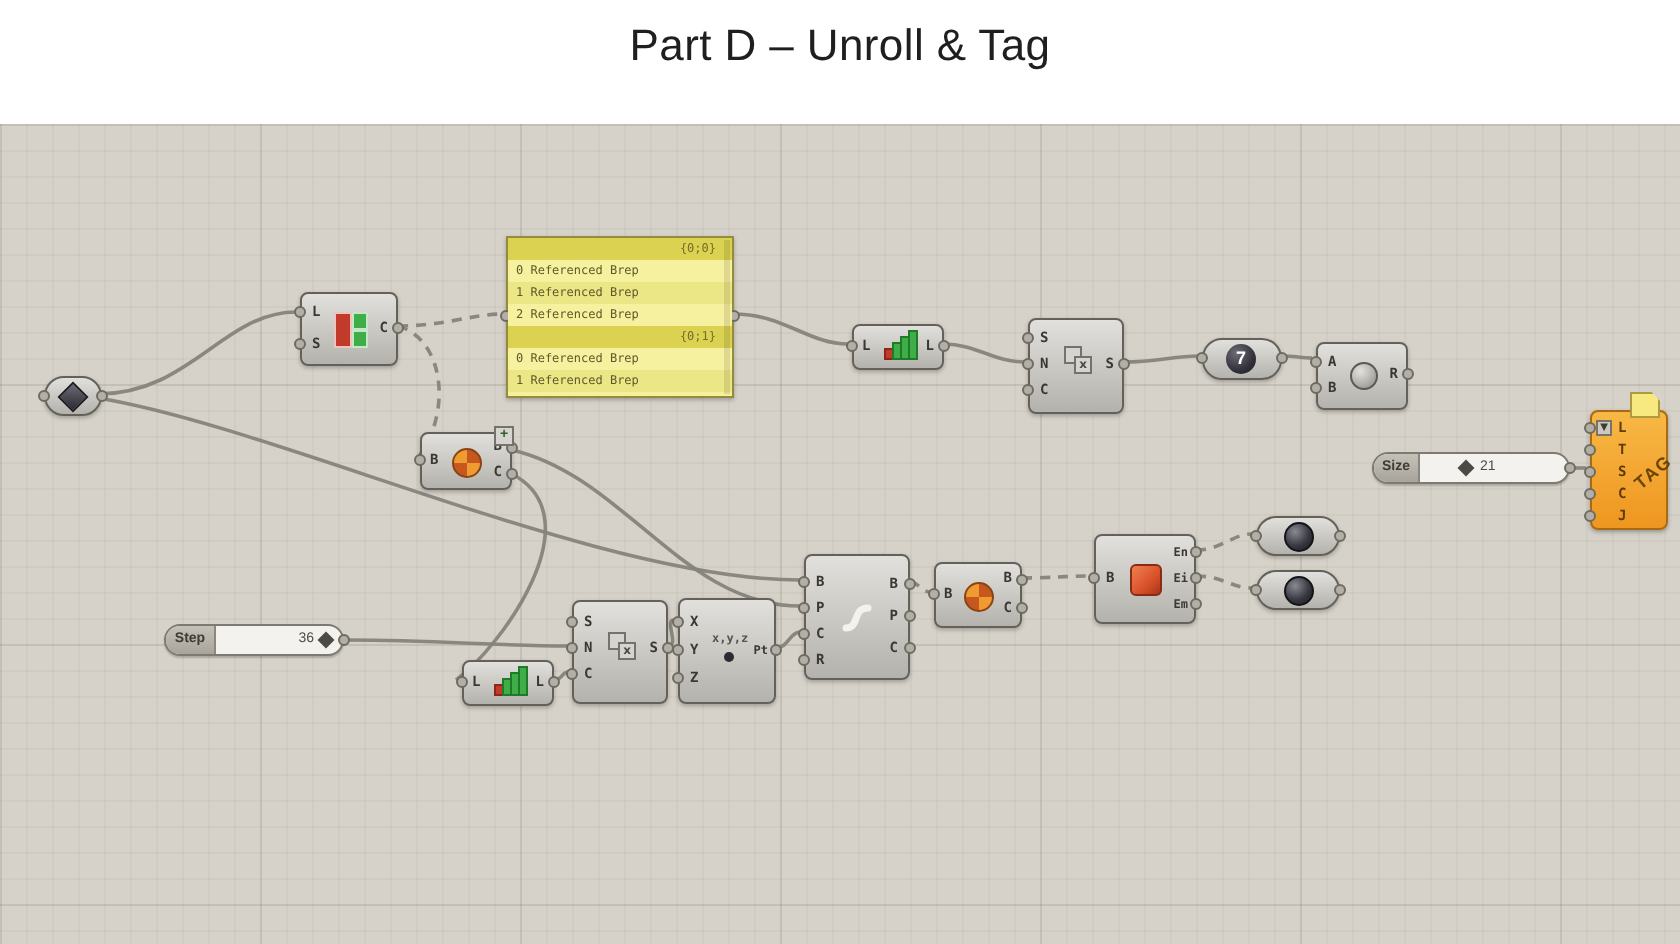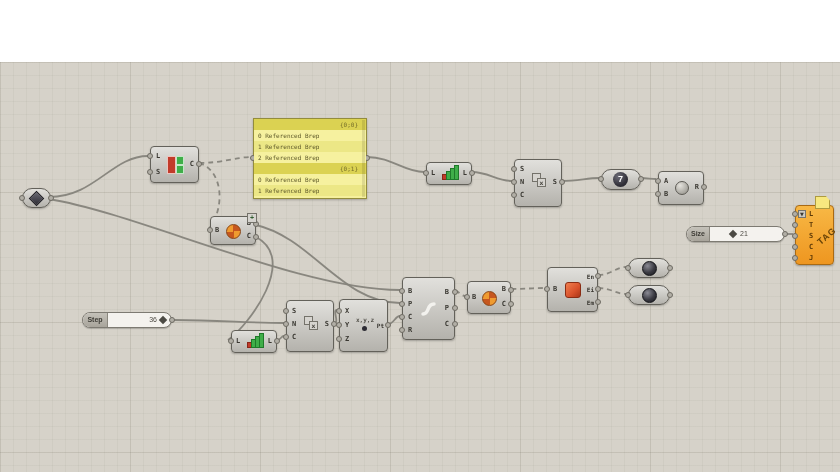--- a/index.html
+++ b/index.html
@@ -66,20 +66,21 @@
     clip-path:polygon(0 0,72% 0,100% 35%,100% 100%,0 100%);}
   .flat-icon{position:absolute;width:8px;height:8px;background:#ccc9c1;border:1px solid #77746c;
     box-sizing:border-box;font:5px "DejaVu Sans",sans-serif;color:#3c3a33;text-align:center;line-height:6px;}
   .sq{position:absolute;background:#d6d4cf;border:1px solid #74726a;box-sizing:border-box;}
   .squiggle{position:absolute;}
 </style>
 </head>
 <body>
 
 <div id="slide">
+  <div id="title">Part D – Unroll &amp; Tag</div>
 
   <div id="canvas">
 
     <svg id="wires" width="840" height="410">
       <path class="wire" d="M49,135 C95,135 112,94 148,94"></path>
       <path class="wire" d="M49,137 C140,152 300,228 400,228"></path>
       <path class="wire dashed" d="M199,101 C222,101 237,95 251,95"></path>
       <path class="wire dashed" d="M199,101 C223,108 226,146 208,168"></path>
       <path class="wire" d="M367,95 C392,95 404,110 424,110"></path>
       <path class="wire" d="M472,110 C488,110 497,119 512,119"></path>

